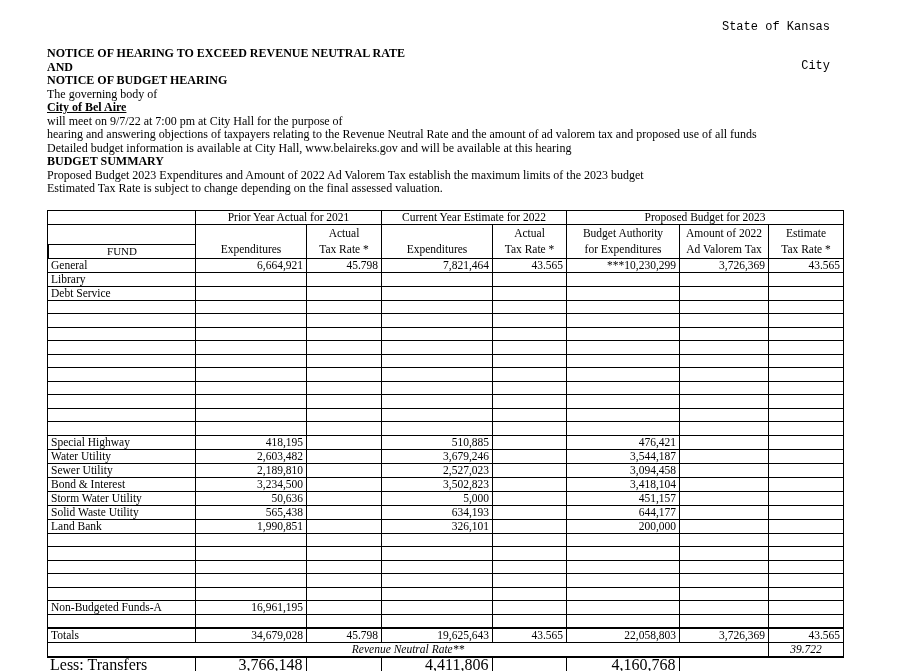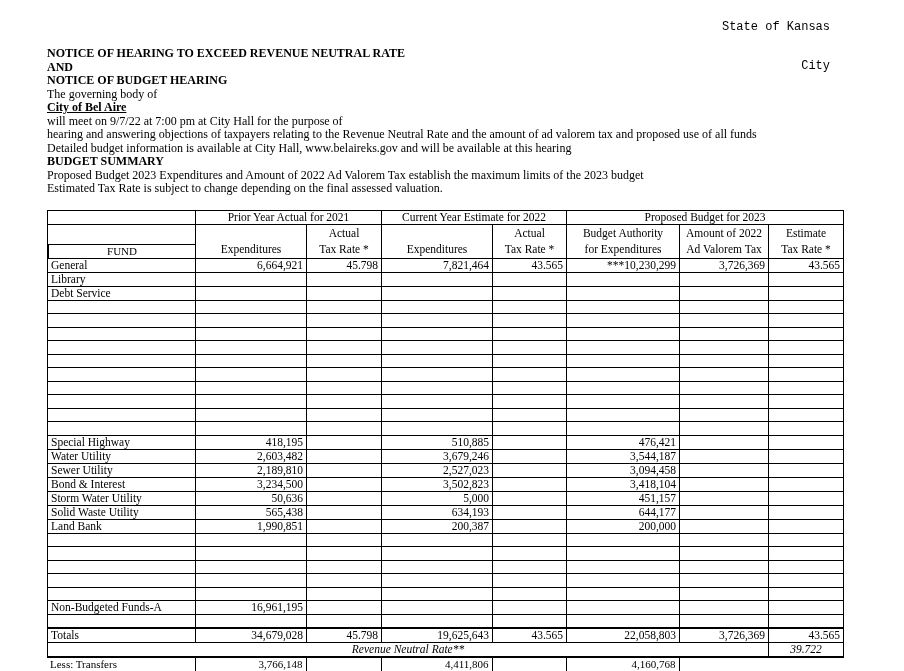--- a/index.html
+++ b/index.html
@@ -89,21 +89,21 @@
     text-align: center;
   }
 
   table.mini {
     border-collapse: collapse;
     table-layout: fixed;
     width: 796px;
   }
   table.mini td {
     border: none;
-    font-size: 11px;
+    font-size: 16px;
     padding: 0 3px;
     height: 13.5px;
     line-height: 13px;
     white-space: nowrap;
     overflow: hidden;
   }
   table.mini td.boxed {
     border-left: 1px solid #000;
     border-right: 1px solid #000;
     border-bottom: 1px solid #000;
@@ -356,21 +356,21 @@
           <td class="num">634,193</td>
           <td class="num"></td>
           <td class="num">644,177</td>
           <td class="num"></td>
           <td class="num"></td>
         </tr>
         <tr>
           <td class="fund">Land Bank</td>
           <td class="num">1,990,851</td>
           <td class="num"></td>
-          <td class="num">200,387</td>
+          <td class="num">326,101</td>
           <td class="num"></td>
           <td class="num">200,000</td>
           <td class="num"></td>
           <td class="num"></td>
         </tr>
         <tr>
           <td class="fund"></td>
           <td class="num"></td>
           <td class="num"></td>
           <td class="num"></td>

